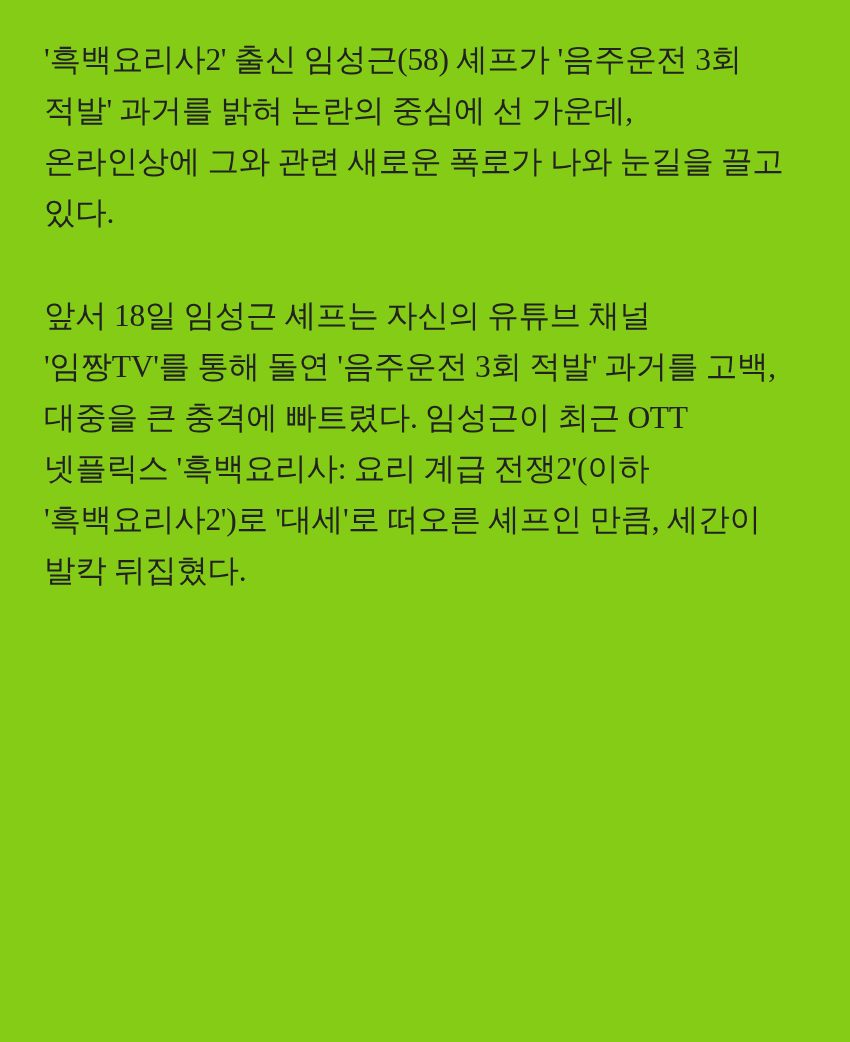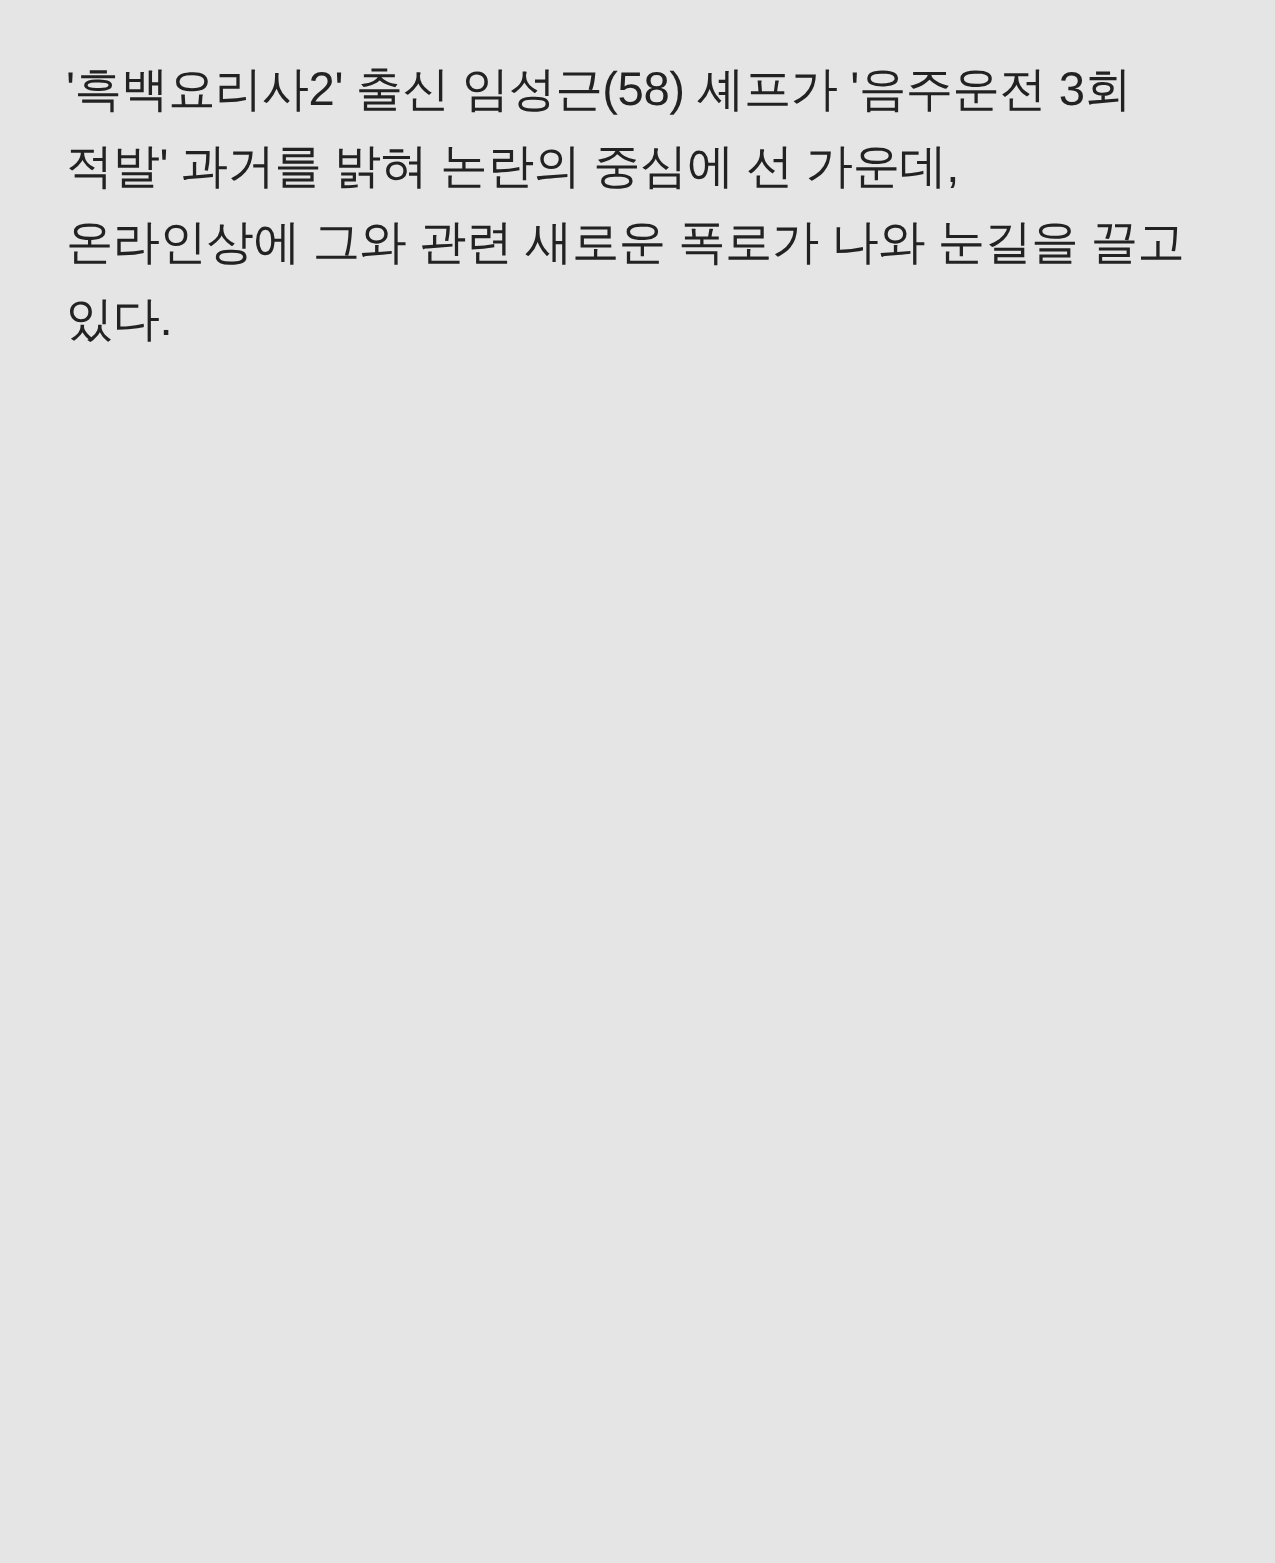--- a/index.html
+++ b/index.html
@@ -11,22 +11,23 @@
     width: 850px;
     height: 1042px;
     font-family: "Liberation Sans", "DejaVu Sans", sans-serif;
     color: #1a1a1a;
     overflow: hidden;
   }
   .page {
     width: 850px;
     height: 1042px;
     box-sizing: border-box;
-    background: #e5e5e5;
+    background: #84cc16;
     padding: 34px 56px 0 44px;
+    font-family: Liberation Serif, serif;
   }
   .article {
     display: block;
   }
   .paragraph {
     font-size: 31.5px;
     line-height: 1.62;
     letter-spacing: -0.3px;
     color: #222222;
     margin: 0 0 44px 0;
@@ -40,14 +41,15 @@
   .p-gap-large {
     margin-bottom: 52px;
   }
 </style>
 </head>
 <body>
 
 <div class="page">
   <article class="article">
     <p class="paragraph p-gap-large">'흑백요리사2' 출신 임성근(58) 셰프가 '음주운전 3회 적발' 과거를 밝혀 논란의 중심에 선 가운데, 온라인상에 그와 관련 새로운 폭로가 나와 눈길을 끌고 있다.</p>
+    <p class="paragraph p-gap-large">앞서 18일 임성근 셰프는 자신의 유튜브 채널 '임짱TV'를 통해 돌연 '음주운전 3회 적발' 과거를 고백, 대중을 큰 충격에 빠트렸다. 임성근이 최근 OTT 넷플릭스 '흑백요리사: 요리 계급 전쟁2'(이하 '흑백요리사2')로 '대세'로 떠오른 셰프인 만큼, 세간이 발칵 뒤집혔다.</p>
   </article>
 </div>
 
 </body></html>

